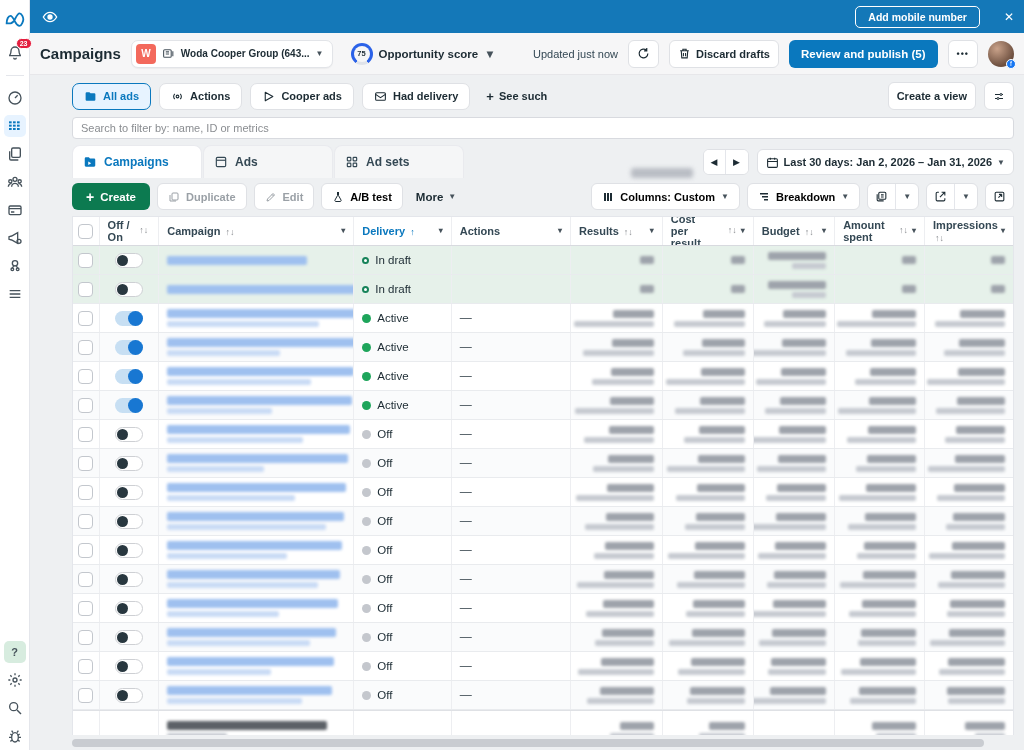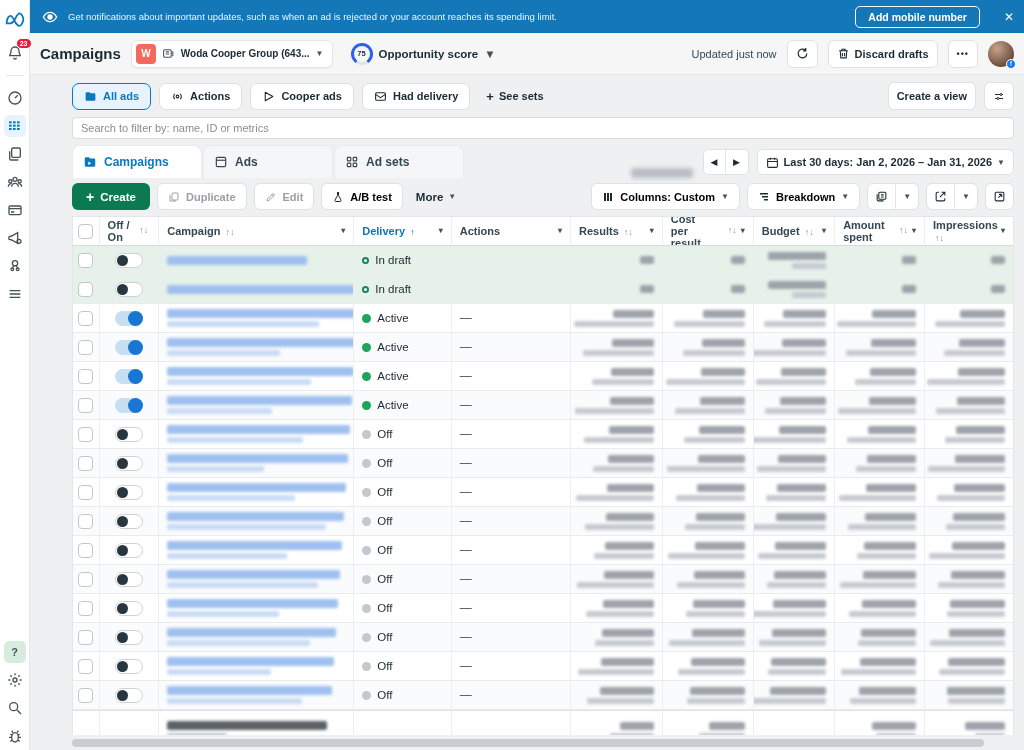--- a/index.html
+++ b/index.html
@@ -232,21 +232,20 @@
 <div class="col">
 
   <div class="banner">
     <span class="eye">
         <svg viewBox="0 0 24 24" fill="none" stroke="#fff" stroke-width="2">
           <path d="M2 12s4-7 10-7 10 7 10 7-4 7-10 7-10-7-10-7z"></path>
           <circle cx="12" cy="12" r="3" fill="#fff"></circle>
         </svg>
       </span>
     <div class="btxt">
-      <div class="bt2">Get notifications about important updates, such as when an ad is rejected or your account reaches its spending limit.</div>
     </div>
     <button class="bbtn">Add mobile number</button>
     <span class="bclose">✕</span>
   </div>
 
   <div class="hdr">
     <h1>Campaigns</h1>
     <div class="acct">
       <span class="wv">W</span>
       <span class="aic">
@@ -271,20 +270,21 @@
         <svg viewBox="0 0 24 24" fill="none" stroke="#1c2b33" stroke-width="2.2">
           <path d="M20 12a8 8 0 1 1-2.3-5.6M18 2v5h-5"></path>
         </svg>
       </button>
     <button class="sqbtn">
         <svg viewBox="0 0 24 24" fill="none" stroke="#1c2b33" stroke-width="2">
           <path d="M4 7h16M9 7V4h6v3M6 7l1 13h10l1-13M10 11v6m4-6v6"></path>
         </svg>
         <span>Discard drafts</span>
       </button>
+    <button class="blue-btn">Review and publish (5)</button>
     <button class="sqbtn">
         <span style="letter-spacing:1px; font-size:9px;">•••</span>
       </button>
     <div class="avatar">
         <i>f</i>
       </div>
   </div>
 
   <div class="content">
 
@@ -310,21 +310,21 @@
       </div>
       <div class="chip">
         <svg viewBox="0 0 24 24" fill="none" stroke="currentColor" stroke-width="2">
             <rect x="3" y="5" width="18" height="14" rx="2"></rect>
             <path d="M3 8l9 6 9-6"></path>
           </svg>
         <span>Had delivery</span>
       </div>
       <div class="seemore">
           <span style="font-size:13px;">+</span>
-          <span>See sets</span>
+          <span>See such</span>
         </div>
       <div class="cspacer"></div>
       <button class="sqbtn">
           <span>Create a view</span>
         </button>
       <button class="sqbtn slider-btn">
           <svg viewBox="0 0 24 24" fill="none" stroke="#1c2b33" stroke-width="2">
             <path d="M4 8h10m4 0h2M4 16h4m4 0h8"></path>
             <circle cx="16" cy="8" r="2"></circle>
             <circle cx="10" cy="16" r="2"></circle>

